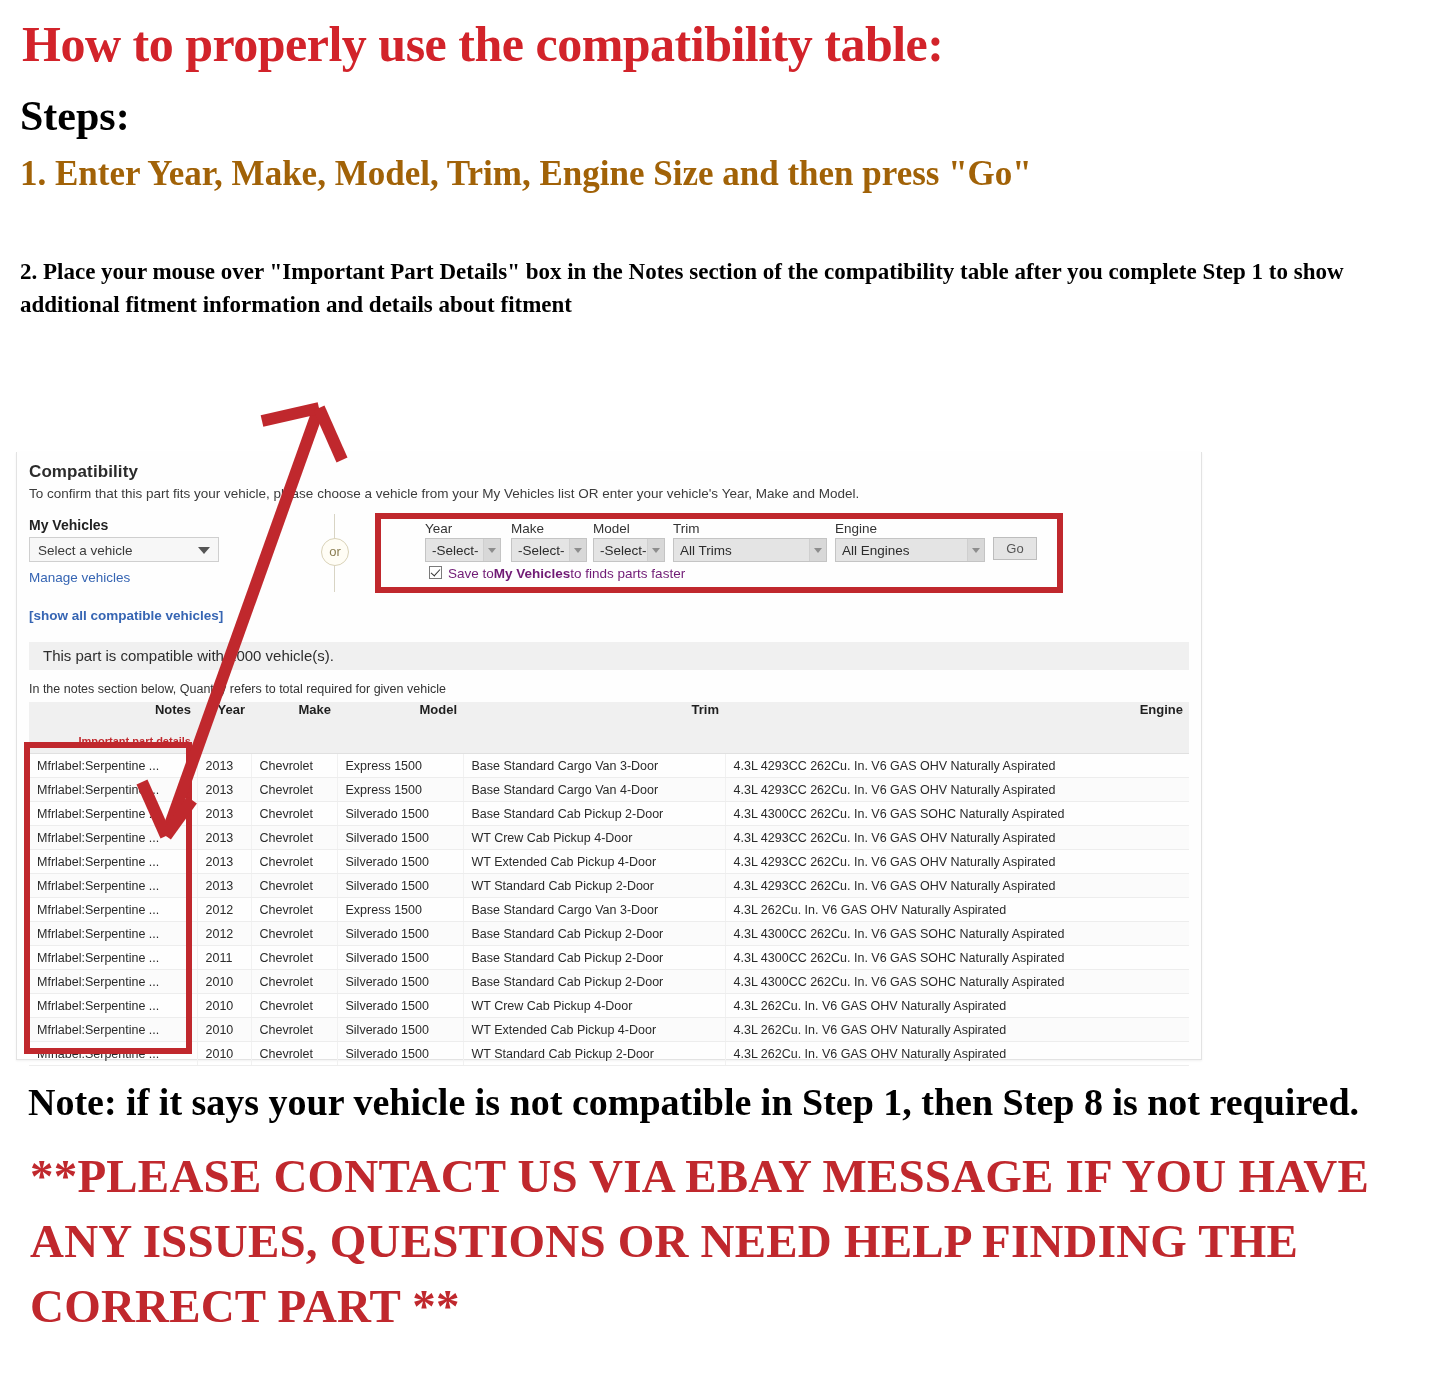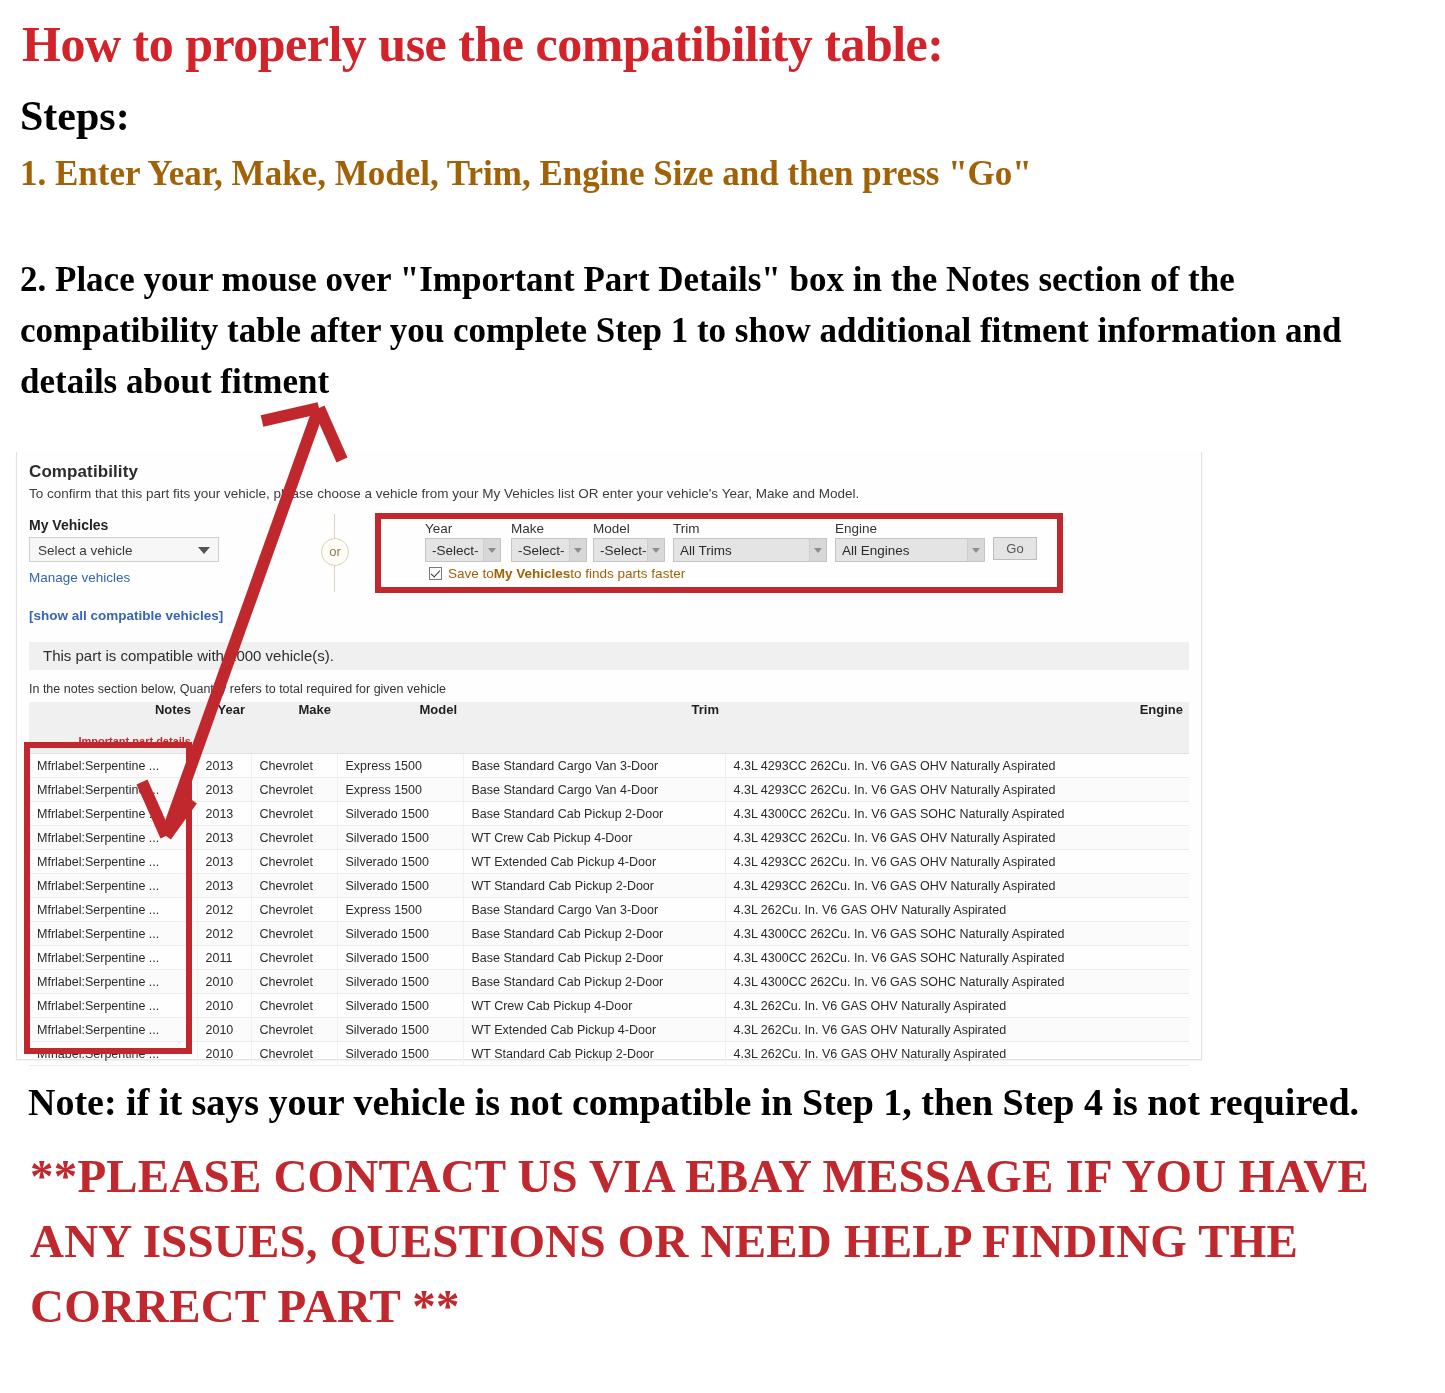--- a/index.html
+++ b/index.html
@@ -40,21 +40,21 @@
     font-size: 35px;
     line-height: 1.1;
     color: #a16207;
     white-space: nowrap;
   }
   #step-2 {
     position: absolute;
     left: 20px; top: 255px; width: 1330px;
     font-family: "Liberation Serif", serif;
     font-weight: bold;
-    font-size: 35px;
+    font-size: 23px;
     line-height: 1.45;
     color: #000;
   }
   #note-line {
     position: absolute;
     left: 28px; top: 1076px; width: 1340px;
     font-family: "Liberation Serif", serif;
     font-weight: bold;
     font-size: 38px;
     line-height: 1.4;
@@ -193,22 +193,22 @@
     border: 1px solid #bdbdbd;
     background: #e4e4e4;
     font-size: 13px; color: #555;
     text-align: center; line-height: 21px;
     cursor: pointer;
   }
 
   
   #save-line {
     position: absolute; left: 412px; top: 114px;
-    font-size: 13.5px; color: #a16207;
-    display: flex; align-items: center;
+    font-size: 13.5px; color: #701a75;
+    display: flex; align-items: flex-start;
   }
   #save-checkbox {
     width: 13px; height: 13px;
     border: 1px solid #7a7a7a;
     background: #fff;
     margin-right: 6px;
     position: relative;
     flex: none;
   }
   #save-checkbox::after {
@@ -519,14 +519,14 @@
     <line x1="56" y1="446" x2="209" y2="18"></line>
 
     <line x1="209" y1="18" x2="152" y2="31"></line>
     <line x1="209" y1="18" x2="232" y2="70"></line>
 
     <line x1="56" y1="446" x2="32" y2="392"></line>
     <line x1="56" y1="446" x2="82" y2="410"></line>
   </g>
 </svg>
 
-<div id="note-line">Note: if it says your vehicle is not compatible in Step 1, then Step 4 is not required.</div>
+<div id="note-line">Note: if it says your vehicle is not compatible in Step 1, then Step 8 is not required.</div>
 <div id="contact-line">**PLEASE CONTACT US VIA EBAY MESSAGE IF YOU HAVE ANY ISSUES, QUESTIONS OR NEED HELP FINDING THE CORRECT PART **</div>
 
 </body></html>

